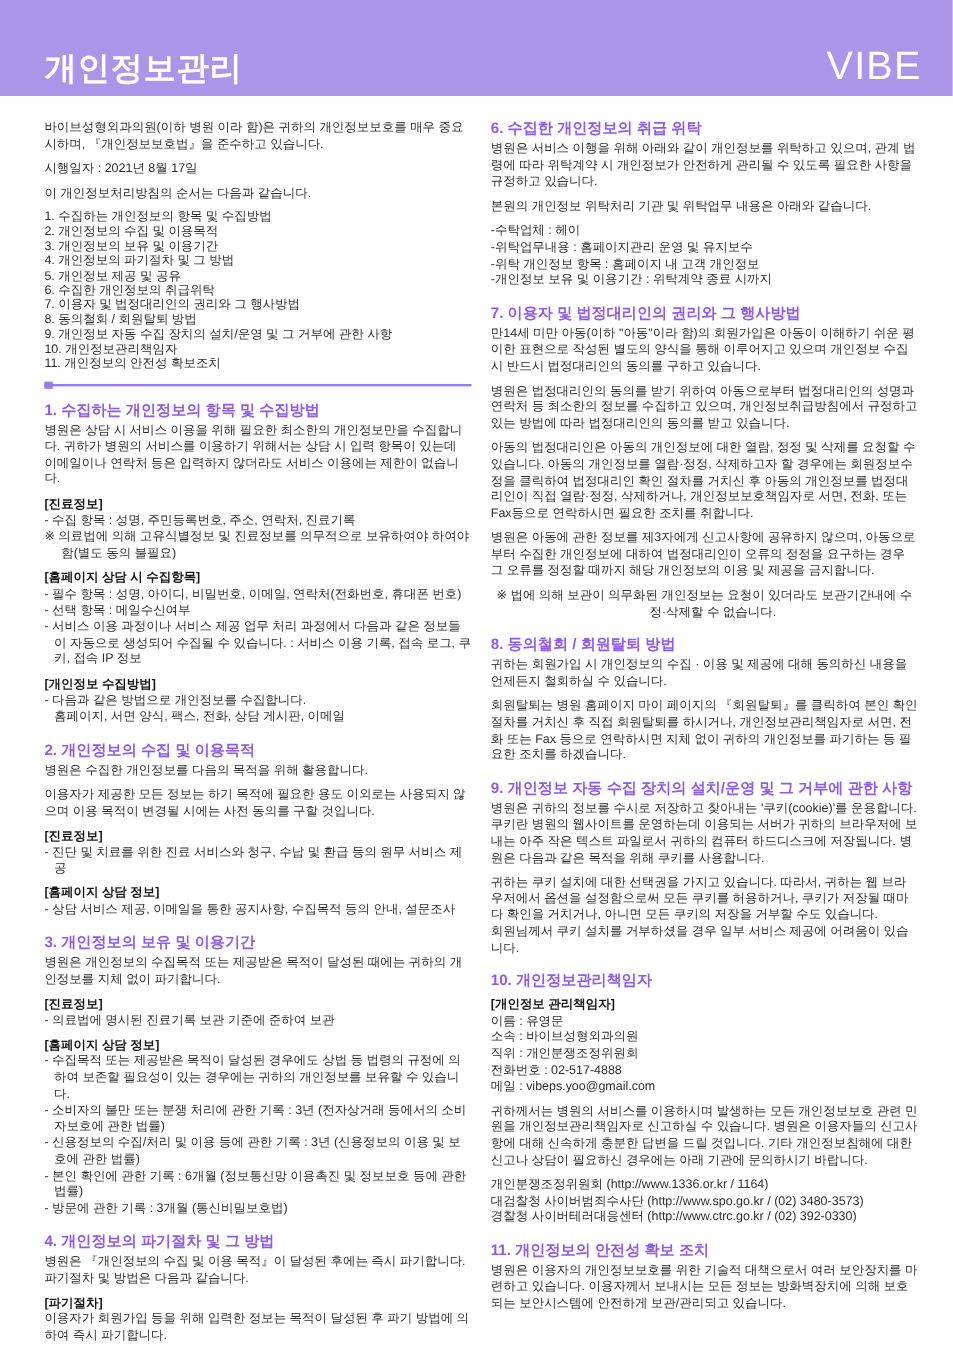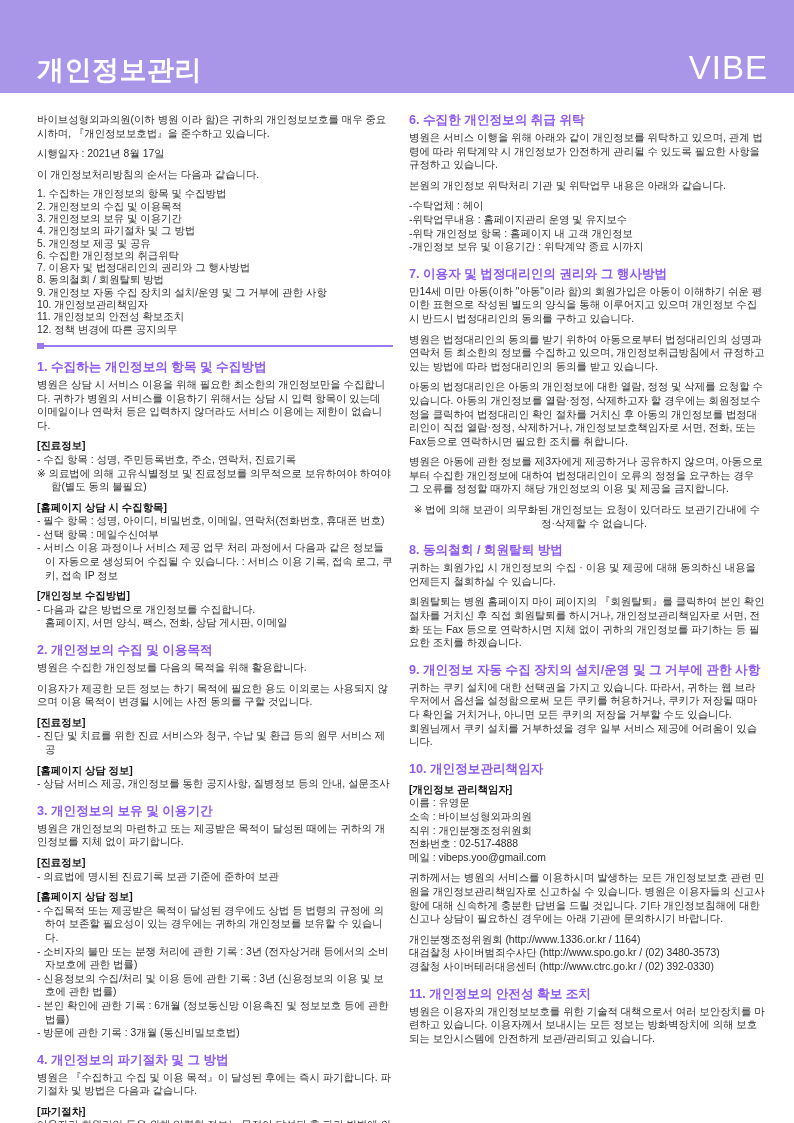--- a/index.html
+++ b/index.html
@@ -3,21 +3,21 @@
 <meta charset="utf-8">
 <style>
   html,body{margin:0;padding:0;}
   body{
     width:794px;height:1123px;overflow:hidden;background:#ffffff;
     font-family:"Liberation Sans","DejaVu Sans",sans-serif;
     color:#2d2d2d;-webkit-font-smoothing:antialiased;
   }
   
   .banner{
-    height:93px;background:#aa96e8;box-sizing:border-box;
+    height:80px;background:#aa96e8;box-sizing:border-box;
     display:flex;justify-content:space-between;align-items:flex-end;
     padding:0 26px 9px 37px;
   }
   .banner-title{color:#ffffff;font-size:27px;font-weight:bold;letter-spacing:.5px;line-height:1;}
   .banner-logo{color:#ffffff;font-size:33px;font-weight:normal;letter-spacing:1px;line-height:1;}
   
   .content{
     display:grid;grid-template-columns:1fr 1fr;column-gap:16px;
     padding:20px 29px 0 37px;box-sizing:border-box;
     font-size:10.4px;line-height:13.6px;
@@ -69,21 +69,20 @@
           <div class="toc-item">2. 개인정보의 수집 및 이용목적</div>
           <div class="toc-item">3. 개인정보의 보유 및 이용기간</div>
           <div class="toc-item">4. 개인정보의 파기절차 및 그 방법</div>
           <div class="toc-item">5. 개인정보 제공 및 공유</div>
           <div class="toc-item">6. 수집한 개인정보의 취급위탁</div>
           <div class="toc-item">7. 이용자 및 법정대리인의 권리와 그 행사방법</div>
           <div class="toc-item">8. 동의철회 / 회원탈퇴 방법</div>
           <div class="toc-item">9. 개인정보 자동 수집 장치의 설치/운영 및 그 거부에 관한 사항</div>
           <div class="toc-item">10. 개인정보관리책임자</div>
           <div class="toc-item">11. 개인정보의 안전성 확보조치</div>
-          <div class="toc-item">12. 정책 변경에 따른 공지의무</div>
         </div>
         <div class="divider"></div>
       </section>
       <section class="section">
         <h3 class="sec-heading">1. 수집하는 개인정보의 항목 및 수집방법</h3>
         <div class="p">병원은 상담 시 서비스 이용을 위해 필요한 최소한의 개인정보만을 수집합니다. 귀하가 병원의 서비스를 이용하기 위해서는 상담 시 입력 항목이 있는데 이메일이나 연락처 등은 입력하지 않더라도 서비스 이용에는 제한이 없습니다.</div>
         <div class="b">[진료정보]</div>
         <div class="l">- 수집 항목 : 성명, 주민등록번호, 주소, 연락처, 진료기록</div>
         <div class="n">※ 의료법에 의해 고유식별정보 및 진료정보를 의무적으로 보유하여야 하여야 함(별도 동의 불필요)</div>
         <div class="b">[홈페이지 상담 시 수집항목]</div>
@@ -94,66 +93,67 @@
         <div class="l">- 다음과 같은 방법으로 개인정보를 수집합니다.</div>
         <div class="i">홈페이지, 서면 양식, 팩스, 전화, 상담 게시판, 이메일</div>
       </section>
       <section class="section">
         <h3 class="sec-heading">2. 개인정보의 수집 및 이용목적</h3>
         <div class="p">병원은 수집한 개인정보를 다음의 목적을 위해 활용합니다.</div>
         <div class="p">이용자가 제공한 모든 정보는 하기 목적에 필요한 용도 이외로는 사용되지 않으며 이용 목적이 변경될 시에는 사전 동의를 구할 것입니다.</div>
         <div class="b">[진료정보]</div>
         <div class="l">- 진단 및 치료를 위한 진료 서비스와 청구, 수납 및 환급 등의 원무 서비스 제공</div>
         <div class="b">[홈페이지 상담 정보]</div>
-        <div class="l">- 상담 서비스 제공, 개인정보를 통한 공지사항, 질병정보 등의 안내, 설문조사</div>
+        <div class="l">- 상담 서비스 제공, 이메일을 통한 공지사항, 수집목적 등의 안내, 설문조사</div>
       </section>
       <section class="section">
         <h3 class="sec-heading">3. 개인정보의 보유 및 이용기간</h3>
-        <div class="p">병원은 개인정보의 마련하고 또는 제공받은 목적이 달성된 때에는 귀하의 개인정보를 지체 없이 파기합니다.</div>
+        <div class="p">병원은 개인정보의 수집목적 또는 제공받은 목적이 달성된 때에는 귀하의 개인정보를 지체 없이 파기합니다.</div>
         <div class="b">[진료정보]</div>
         <div class="l">- 의료법에 명시된 진료기록 보관 기준에 준하여 보관</div>
         <div class="b">[홈페이지 상담 정보]</div>
         <div class="l">- 수집목적 또는 제공받은 목적이 달성된 경우에도 상법 등 법령의 규정에 의하여 보존할 필요성이 있는 경우에는 귀하의 개인정보를 보유할 수 있습니다.</div>
         <div class="l">- 소비자의 불만 또는 분쟁 처리에 관한 기록 : 3년 (전자상거래 등에서의 소비자보호에 관한 법률)</div>
         <div class="l">- 신용정보의 수집/처리 및 이용 등에 관한 기록 : 3년 (신용정보의 이용 및 보호에 관한 법률)</div>
         <div class="l">- 본인 확인에 관한 기록 : 6개월 (정보통신망 이용촉진 및 정보보호 등에 관한 법률)</div>
         <div class="l">- 방문에 관한 기록 : 3개월 (통신비밀보호법)</div>
       </section>
       <section class="section">
         <h3 class="sec-heading">4. 개인정보의 파기절차 및 그 방법</h3>
-        <div class="p">병원은 『수집하고 수집 및 이용 목적』이 달성된 후에는 즉시 파기합니다. 파기절차 및 방법은 다음과 같습니다.</div>
+        <div class="p">병원은 『개인정보의 수집 및 이용 목적』이 달성된 후에는 즉시 파기합니다. 파기절차 및 방법은 다음과 같습니다.</div>
         <div class="b">[파기절차]</div>
         <div class="m">이용자가 회원가입 등을 위해 입력한 정보는 목적이 달성된 후 파기 방법에 의하여 즉시 파기합니다.</div>
       </section>
     </div>
   <div id="col-right">
       <section class="section">
         <h3 class="sec-heading">6. 수집한 개인정보의 취급 위탁</h3>
         <div class="p">병원은 서비스 이행을 위해 아래와 같이 개인정보를 위탁하고 있으며, 관계 법령에 따라 위탁계약 시 개인정보가 안전하게 관리될 수 있도록 필요한 사항을 규정하고 있습니다.</div>
         <div class="p">본원의 개인정보 위탁처리 기관 및 위탁업무 내용은 아래와 같습니다.</div>
         <div class="pl">-수탁업체 : 헤이</div>
         <div class="l">-위탁업무내용 : 홈페이지관리 운영 및 유지보수</div>
         <div class="l">-위탁 개인정보 항목 : 홈페이지 내 고객 개인정보</div>
         <div class="l">-개인정보 보유 및 이용기간 : 위탁계약 종료 시까지</div>
       </section>
       <section class="section">
         <h3 class="sec-heading">7. 이용자 및 법정대리인의 권리와 그 행사방법</h3>
         <div class="p">만14세 미만 아동(이하 "아동"이라 함)의 회원가입은 아동이 이해하기 쉬운 평이한 표현으로 작성된 별도의 양식을 통해 이루어지고 있으며 개인정보 수집 시 반드시 법정대리인의 동의를 구하고 있습니다.</div>
         <div class="p">병원은 법정대리인의 동의를 받기 위하여 아동으로부터 법정대리인의 성명과 연락처 등 최소한의 정보를 수집하고 있으며, 개인정보취급방침에서 규정하고 있는 방법에 따라 법정대리인의 동의를 받고 있습니다.</div>
         <div class="p">아동의 법정대리인은 아동의 개인정보에 대한 열람, 정정 및 삭제를 요청할 수 있습니다. 아동의 개인정보를 열람·정정, 삭제하고자 할 경우에는 회원정보수정을 클릭하여 법정대리인 확인 절차를 거치신 후 아동의 개인정보를 법정대리인이 직접 열람·정정, 삭제하거나, 개인정보보호책임자로 서면, 전화, 또는 Fax등으로 연락하시면 필요한 조치를 취합니다.</div>
-        <div class="p">병원은 아동에 관한 정보를 제3자에게 제공하거나 공유하지 않으며, 아동으로부터 수집한 개인정보에 대하여 법정대리인이 오류의 정정을 요구하는 경우 그 오류를 정정할 때까지 해당 개인정보의 이용 및 제공을 금지합니다.</div>
+        <div class="p">병원은 아동에 관한 정보를 제3자에게 신고사항에 공유하지 않으며, 아동으로부터 수집한 개인정보에 대하여 법정대리인이 오류의 정정을 요구하는 경우 그 오류를 정정할 때까지 해당 개인정보의 이용 및 제공을 금지합니다.</div>
         <div class="pn">※ 법에 의해 보관이 의무화된 개인정보는 요청이 있더라도 보관기간내에 수정·삭제할 수 없습니다.</div>
       </section>
       <section class="section">
         <h3 class="sec-heading">8. 동의철회 / 회원탈퇴 방법</h3>
         <div class="p">귀하는 회원가입 시 개인정보의 수집 · 이용 및 제공에 대해 동의하신 내용을 언제든지 철회하실 수 있습니다.</div>
         <div class="p">회원탈퇴는 병원 홈페이지 마이 페이지의 『회원탈퇴』를 클릭하여 본인 확인 절차를 거치신 후 직접 회원탈퇴를 하시거나, 개인정보관리책임자로 서면, 전화 또는 Fax 등으로 연락하시면 지체 없이 귀하의 개인정보를 파기하는 등 필요한 조치를 하겠습니다.</div>
       </section>
       <section class="section">
         <h3 class="sec-heading">9. 개인정보 자동 수집 장치의 설치/운영 및 그 거부에 관한 사항</h3>
+        <div class="p">병원은 귀하의 정보를 수시로 저장하고 찾아내는 '쿠키(cookie)'를 운용합니다. 쿠키란 병원의 웹사이트를 운영하는데 이용되는 서버가 귀하의 브라우저에 보내는 아주 작은 텍스트 파일로서 귀하의 컴퓨터 하드디스크에 저장됩니다. 병원은 다음과 같은 목적을 위해 쿠키를 사용합니다.</div>
         <div class="p">귀하는 쿠키 설치에 대한 선택권을 가지고 있습니다. 따라서, 귀하는 웹 브라우저에서 옵션을 설정함으로써 모든 쿠키를 허용하거나, 쿠키가 저장될 때마다 확인을 거치거나, 아니면 모든 쿠키의 저장을 거부할 수도 있습니다.</div>
         <div class="m">회원님께서 쿠키 설치를 거부하셨을 경우 일부 서비스 제공에 어려움이 있습니다.</div>
       </section>
       <section class="section">
         <h3 class="sec-heading">10. 개인정보관리책임자</h3>
         <div class="b">[개인정보 관리책임자]</div>
         <div class="m">이름 : 유영문</div>
         <div class="m">소속 : 바이브성형외과의원</div>
         <div class="m">직위 : 개인분쟁조정위원회</div>
         <div class="m">전화번호 : 02-517-4888</div>

